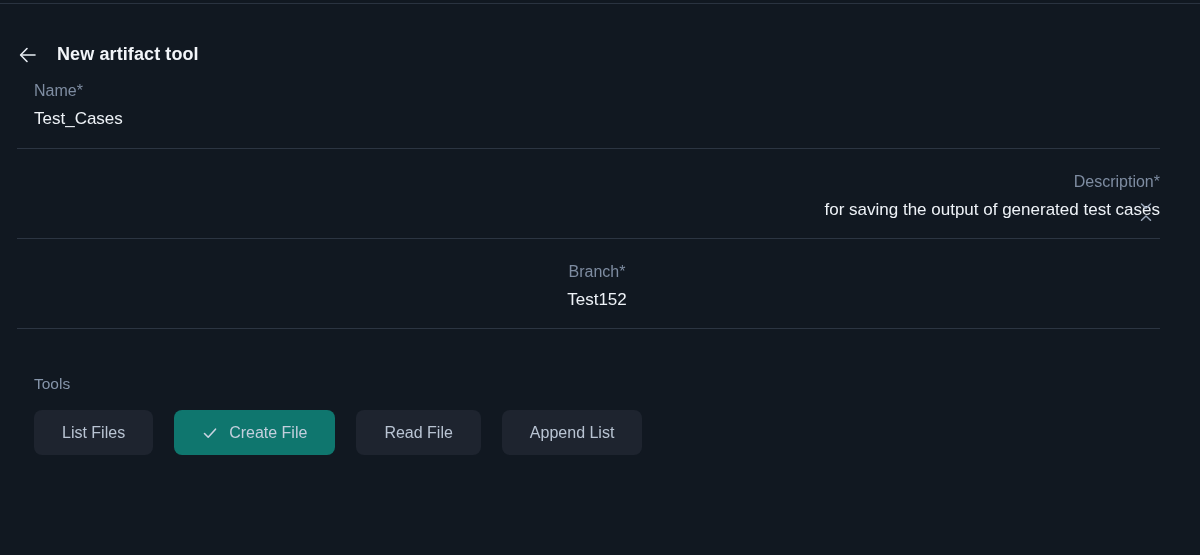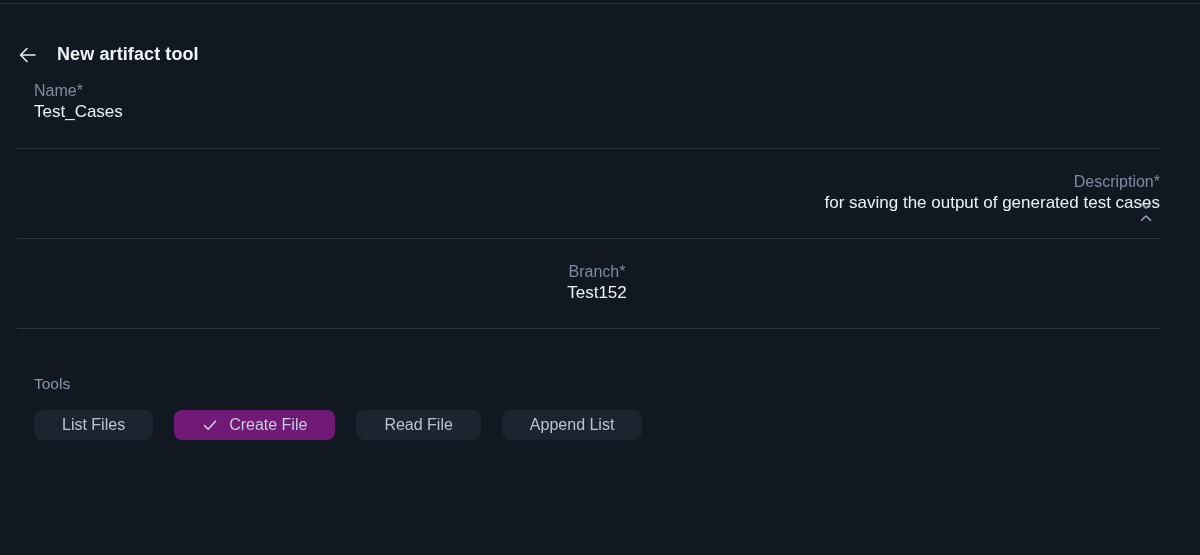--- a/index.html
+++ b/index.html
@@ -83,20 +83,21 @@
     white-space: nowrap;
   }
   .field-label .req {
     color: #7e8ca1;
   }
 
   .field-value {
     font-size: 17px;
     color: #eef2f7;
     line-height: 24px;
+    margin-top: 7px;
     white-space: nowrap;
   }
 
   .field-rule {
     position: absolute;
     left: 0;
     width: 1143px;
     height: 1px;
     background: #2c3542;
   }
@@ -143,38 +144,38 @@
   .tools-row {
     position: absolute;
     left: 34px;
     top: 410px;
     display: flex;
     align-items: center;
     gap: 21px;
   }
 
   .tool-chip {
-    height: 30px;
+    height: 45px;
     padding: 0 28px;
     border-radius: 8px;
     border: none;
     background: #1e242f;
     color: #b9c4d3;
     font-family: "Liberation Sans", sans-serif;
     font-size: 16px;
     display: flex;
     align-items: center;
     justify-content: flex-end;
     gap: 11px;
     cursor: pointer;
     white-space: nowrap;
   }
 
   .tool-chip.selected {
-    background: #701a75;
+    background: #0f766e;
     color: #c3cfdd;
   }
 
   .tool-chip .check {
     display: none;
     width: 16px;
     height: 16px;
     color: #c8d3e0;
   }
   .tool-chip.selected .check { display: block; }

